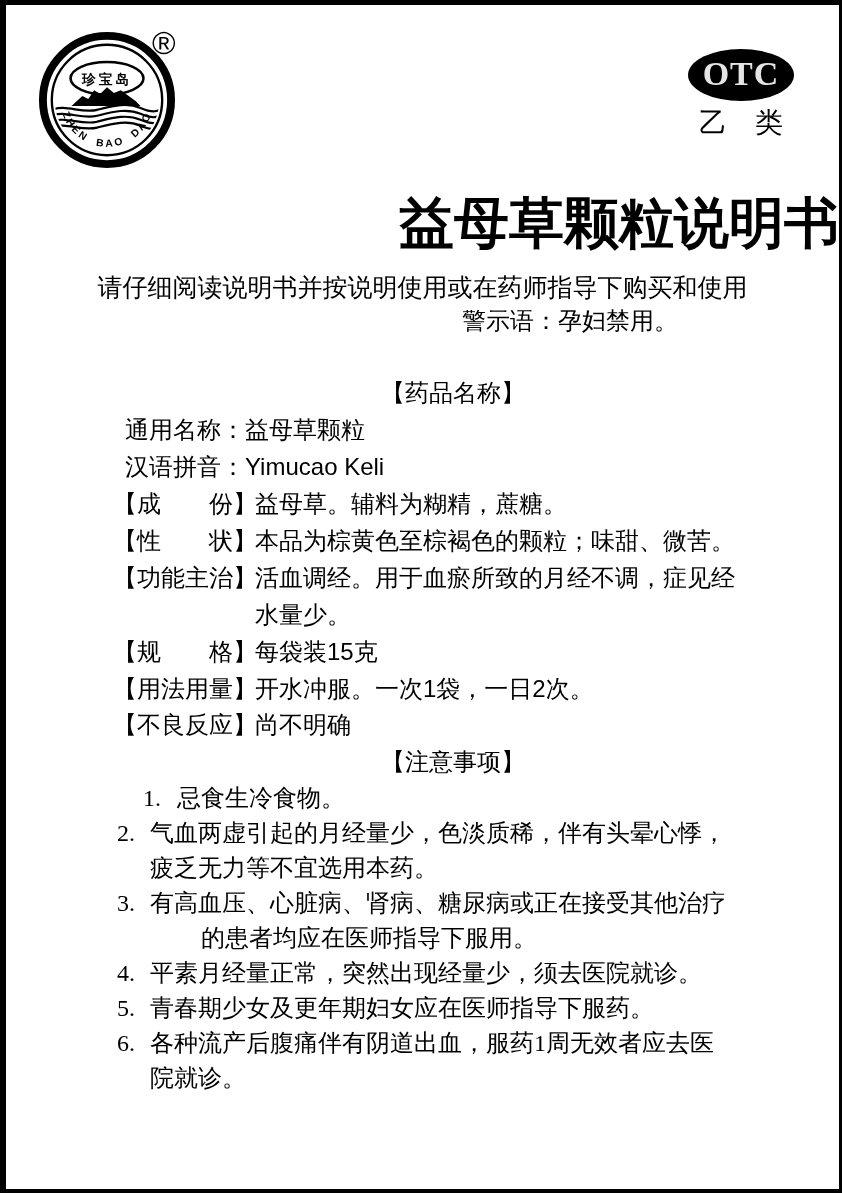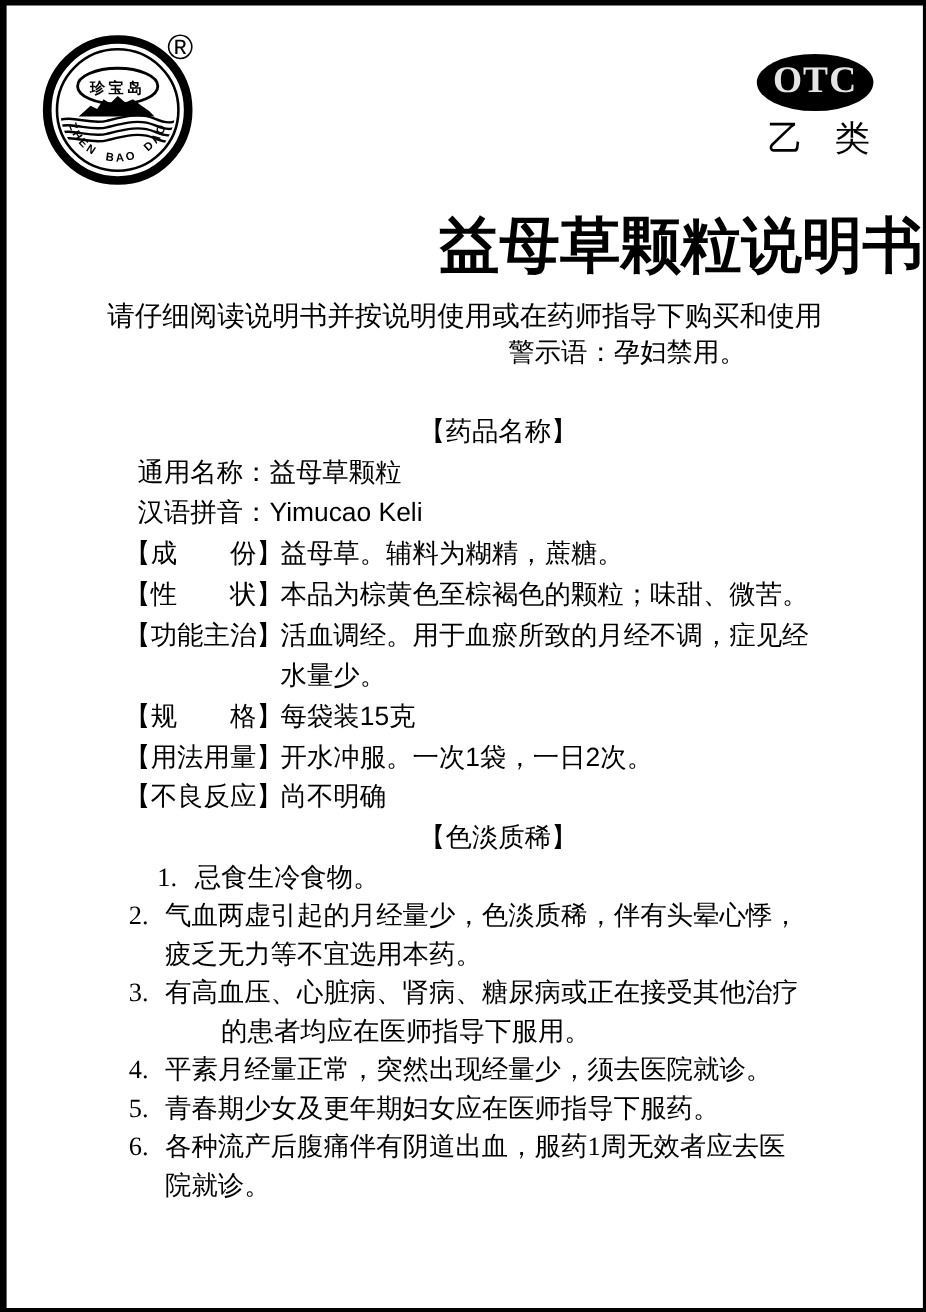--- a/index.html
+++ b/index.html
@@ -23,21 +23,21 @@
     position: absolute; left: 146px; top: 20px;
     font-size: 32px; font-family: "Liberation Sans", sans-serif; color: #000;
   }
   .otc { position: absolute; left: 682px; top: 44px; width: 106px; text-align: center; }
   .otc-ellipse {
     width: 106px; height: 52px; background: #000; border-radius: 50%;
     color: #e5e5e5; font-family: "Liberation Serif", serif; font-weight: bold;
     font-size: 34px; line-height: 50px; text-align: center; letter-spacing: 1px;
   }
   .otc-class {
-    margin-top: 3px; font-size: 32px; font-weight: 500;
+    margin-top: 3px; font-size: 28px; font-weight: 500;
     letter-spacing: 10px; text-indent: 10px; white-space: nowrap;
   }
 
   
   .title {
     margin-top: 30px; text-align: right;
     font-size: 55px; line-height: 60px; font-weight: 800; letter-spacing: 0px;
     font-family: "Liberation Sans", sans-serif;
   }
   .notice1 {
@@ -135,21 +135,21 @@
         <div class="bodyline">每袋装15克</div>
       </div>
       <div class="row sans entry">
         <span class="label">【用法用量】</span>
         <div class="bodyline">开水冲服。一次1袋，一日2次。</div>
       </div>
       <div class="row serif entry">
         <span class="label">【不良反应】</span>
         <div class="bodyline">尚不明确</div>
       </div>
-      <div class="row serif heading">【色淡质稀】</div>
+      <div class="row serif heading">【注意事项】</div>
     </main>
 
   <section class="notes" id="notes">
       <div class="note num-indent">
         <span class="num">1.</span>
         <div class="line first-shift">忌食生冷食物。</div>
       </div>
       <div class="note">
         <span class="num">2.</span>
         <div class="line">气血两虚引起的月经量少，色淡质稀，伴有头晕心悸，</div>

